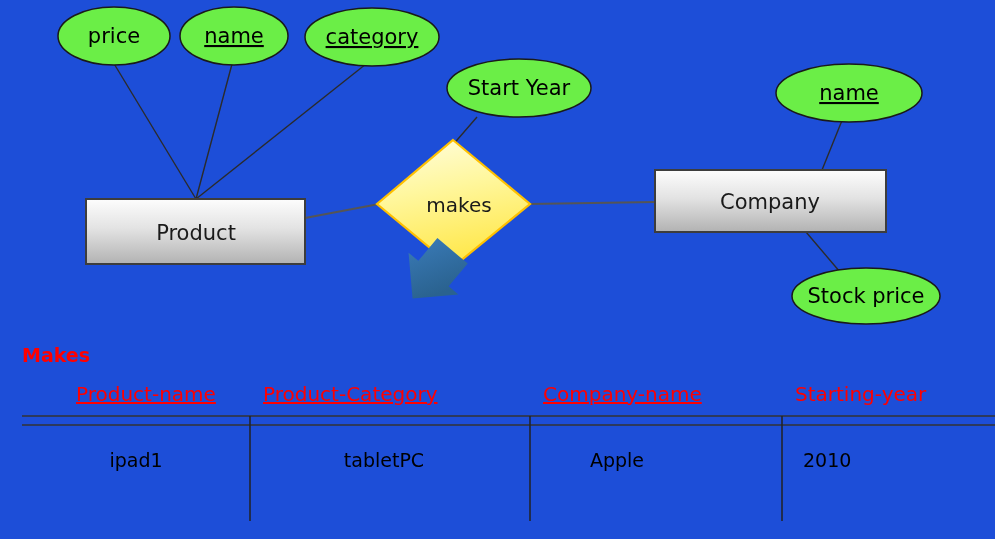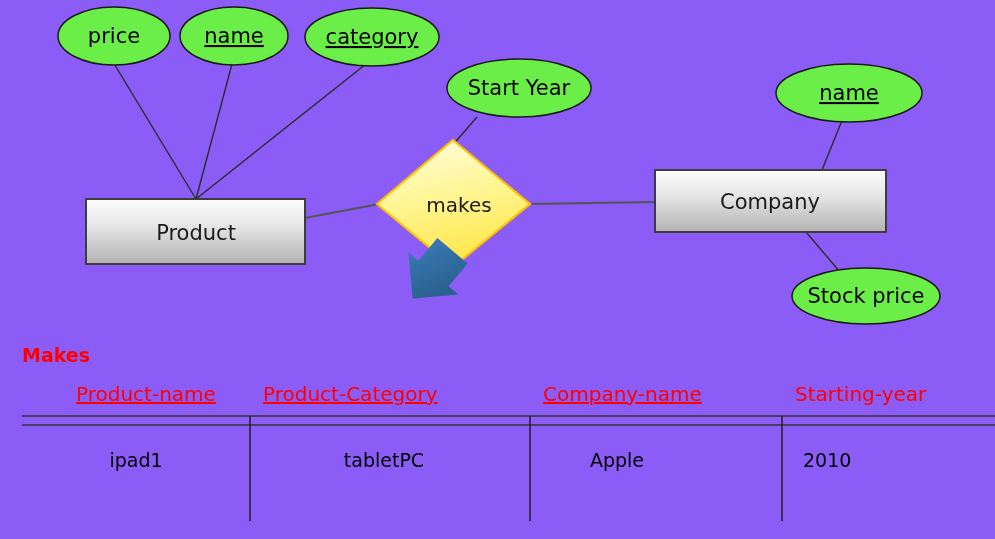--- a/index.html
+++ b/index.html
@@ -7,21 +7,21 @@
     padding: 0;
     background: #ffffff;
   }
   body {
     font-family: "DejaVu Sans", "Liberation Sans", sans-serif;
   }
   #canvas {
     position: relative;
     width: 995px;
     height: 539px;
-    background: #8b5cf6;
+    background: #1d4ed8;
     overflow: hidden;
   }
   #er-svg {
     position: absolute;
     left: 0;
     top: 0;
     width: 995px;
     height: 539px;
   }
   .shape-label {

